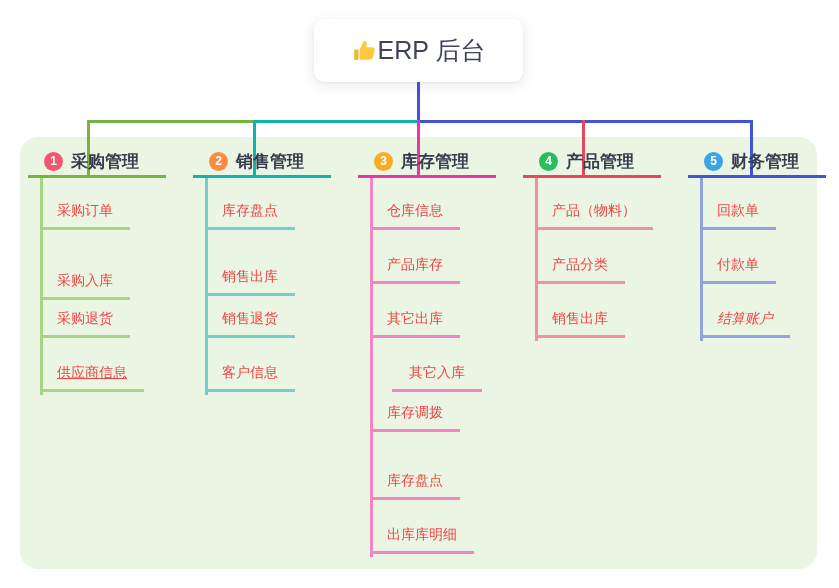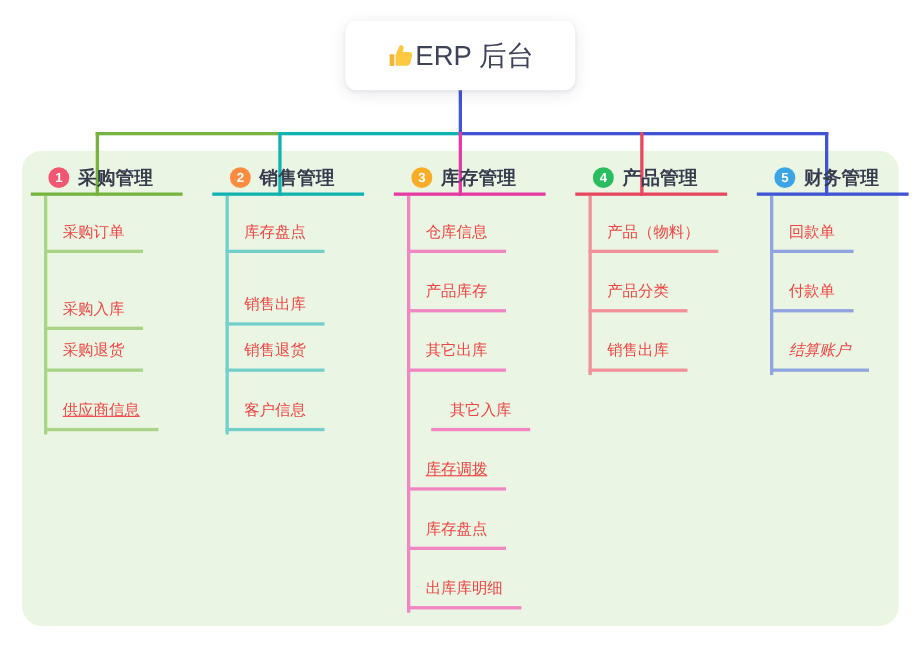--- a/index.html
+++ b/index.html
@@ -68,21 +68,21 @@
       <div class="child-row" style="left: 205px; top: 306px; width: 90px; height: 32px; border-bottom: 3px solid rgb(116, 207, 202);">销售退货</div>
       <div class="child-row" style="left: 205px; top: 360px; width: 90px; height: 32px; border-bottom: 3px solid rgb(116, 207, 202);">客户信息</div>
       <div class="branch-header" style="left: 358px; top: 147px; width: 122px; height: 28px; border-bottom: 3px solid rgb(229, 58, 164);">
         <div class="badge" style="background: rgb(249, 173, 38);">3</div>
         <div>库存管理</div>
       </div>
       <div class="child-row" style="left: 370px; top: 198px; width: 90px; height: 32px; border-bottom: 3px solid rgb(241, 134, 195);">仓库信息</div>
       <div class="child-row" style="left: 370px; top: 252px; width: 90px; height: 32px; border-bottom: 3px solid rgb(241, 134, 195);">产品库存</div>
       <div class="child-row" style="left: 370px; top: 306px; width: 90px; height: 32px; border-bottom: 3px solid rgb(241, 134, 195);">其它出库</div>
       <div class="child-row" style="left: 364px; top: 360px; width: 90px; height: 32px; border-bottom: 3px solid rgb(241, 134, 195); margin-left: 28px;">其它入库</div>
-      <div class="child-row" style="left: 370px; top: 414px; width: 90px; height: 32px; border-bottom: 3px solid rgb(241, 134, 195); text-decoration: underline;">库存调拨</div>
+      <div class="child-row" style="left: 370px; top: 400px; width: 90px; height: 32px; border-bottom: 3px solid rgb(241, 134, 195);">库存调拨</div>
       <div class="child-row" style="left: 370px; top: 468px; width: 90px; height: 32px; border-bottom: 3px solid rgb(241, 134, 195);">库存盘点</div>
       <div class="child-row" style="left: 370px; top: 522px; width: 104px; height: 32px; border-bottom: 3px solid rgb(241, 134, 195); text-align: center;">出库库明细</div>
       <div class="branch-header" style="left: 523px; top: 147px; width: 122px; height: 28px; border-bottom: 3px solid rgb(231, 72, 96);">
         <div class="badge" style="background: rgb(42, 189, 94);">4</div>
         <div>产品管理</div>
       </div>
       <div class="child-row" style="left: 535px; top: 198px; width: 118px; height: 32px; border-bottom: 3px solid rgb(242, 145, 154);">产品（物料）</div>
       <div class="child-row" style="left: 535px; top: 252px; width: 90px; height: 32px; border-bottom: 3px solid rgb(242, 145, 154);">产品分类</div>
       <div class="child-row" style="left: 535px; top: 306px; width: 90px; height: 32px; border-bottom: 3px solid rgb(242, 145, 154);">销售出库</div>
       <div class="branch-header" style="left: 688px; top: 147px; width: 122px; height: 28px; border-bottom: 3px solid rgb(65, 85, 212);">

